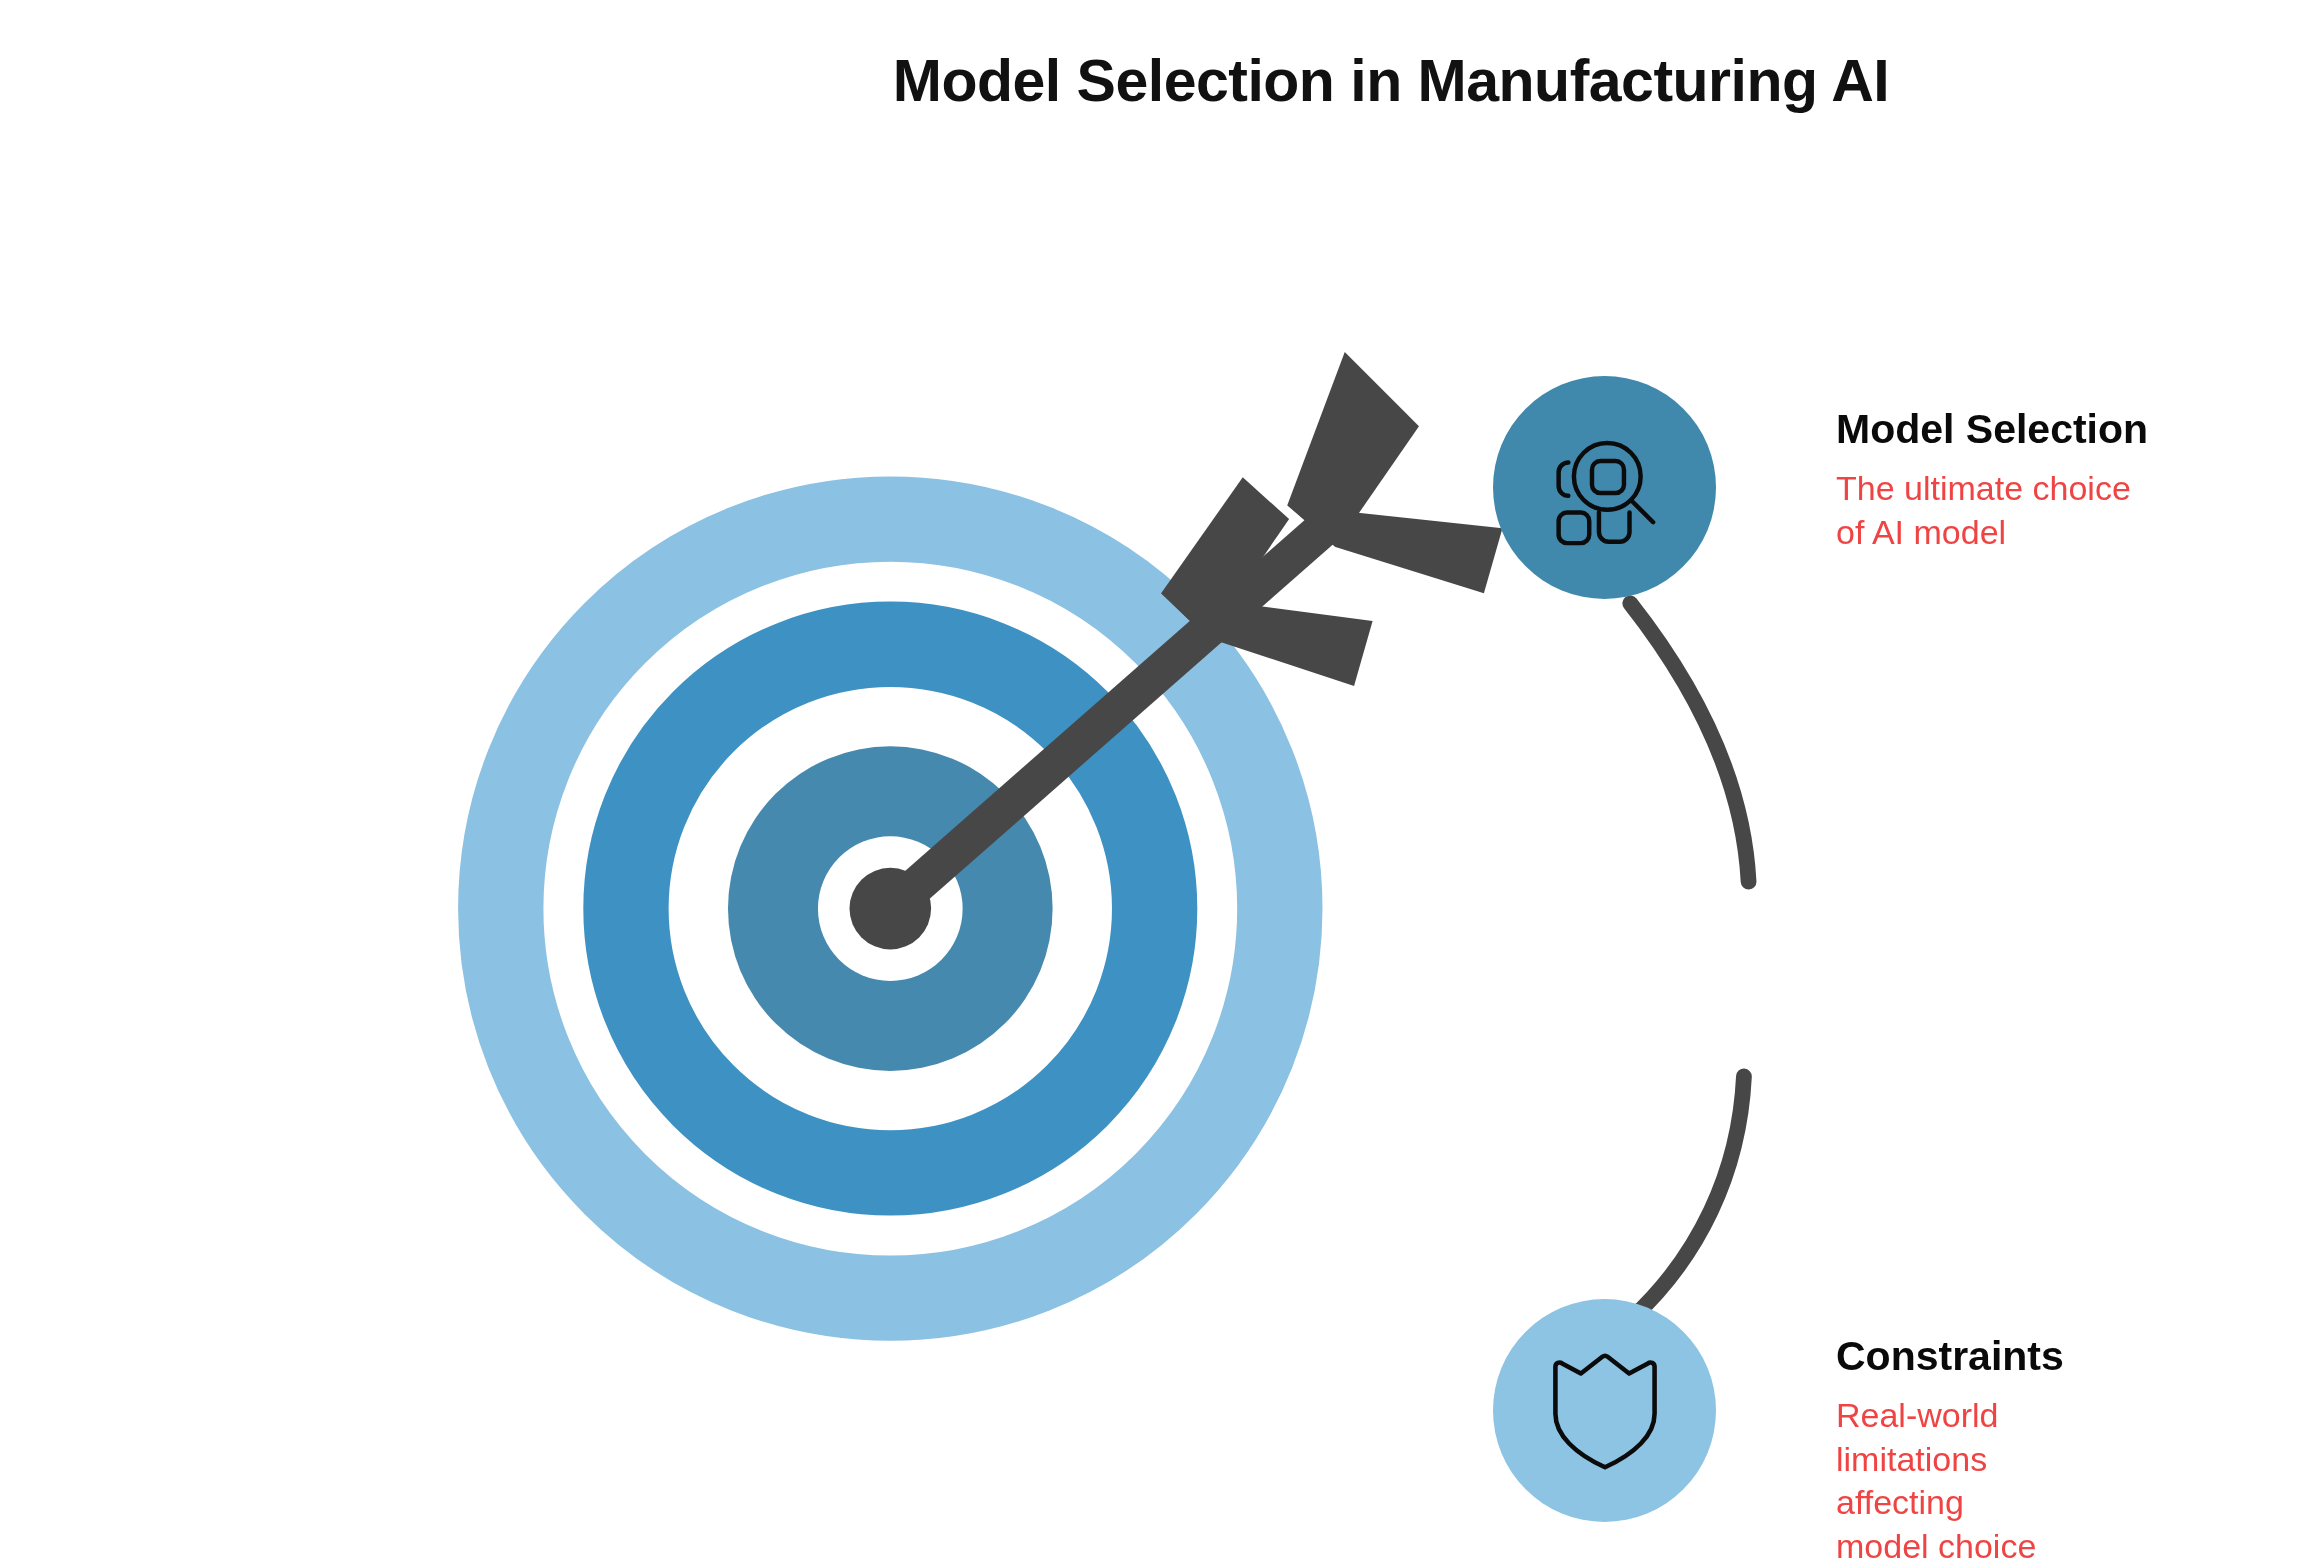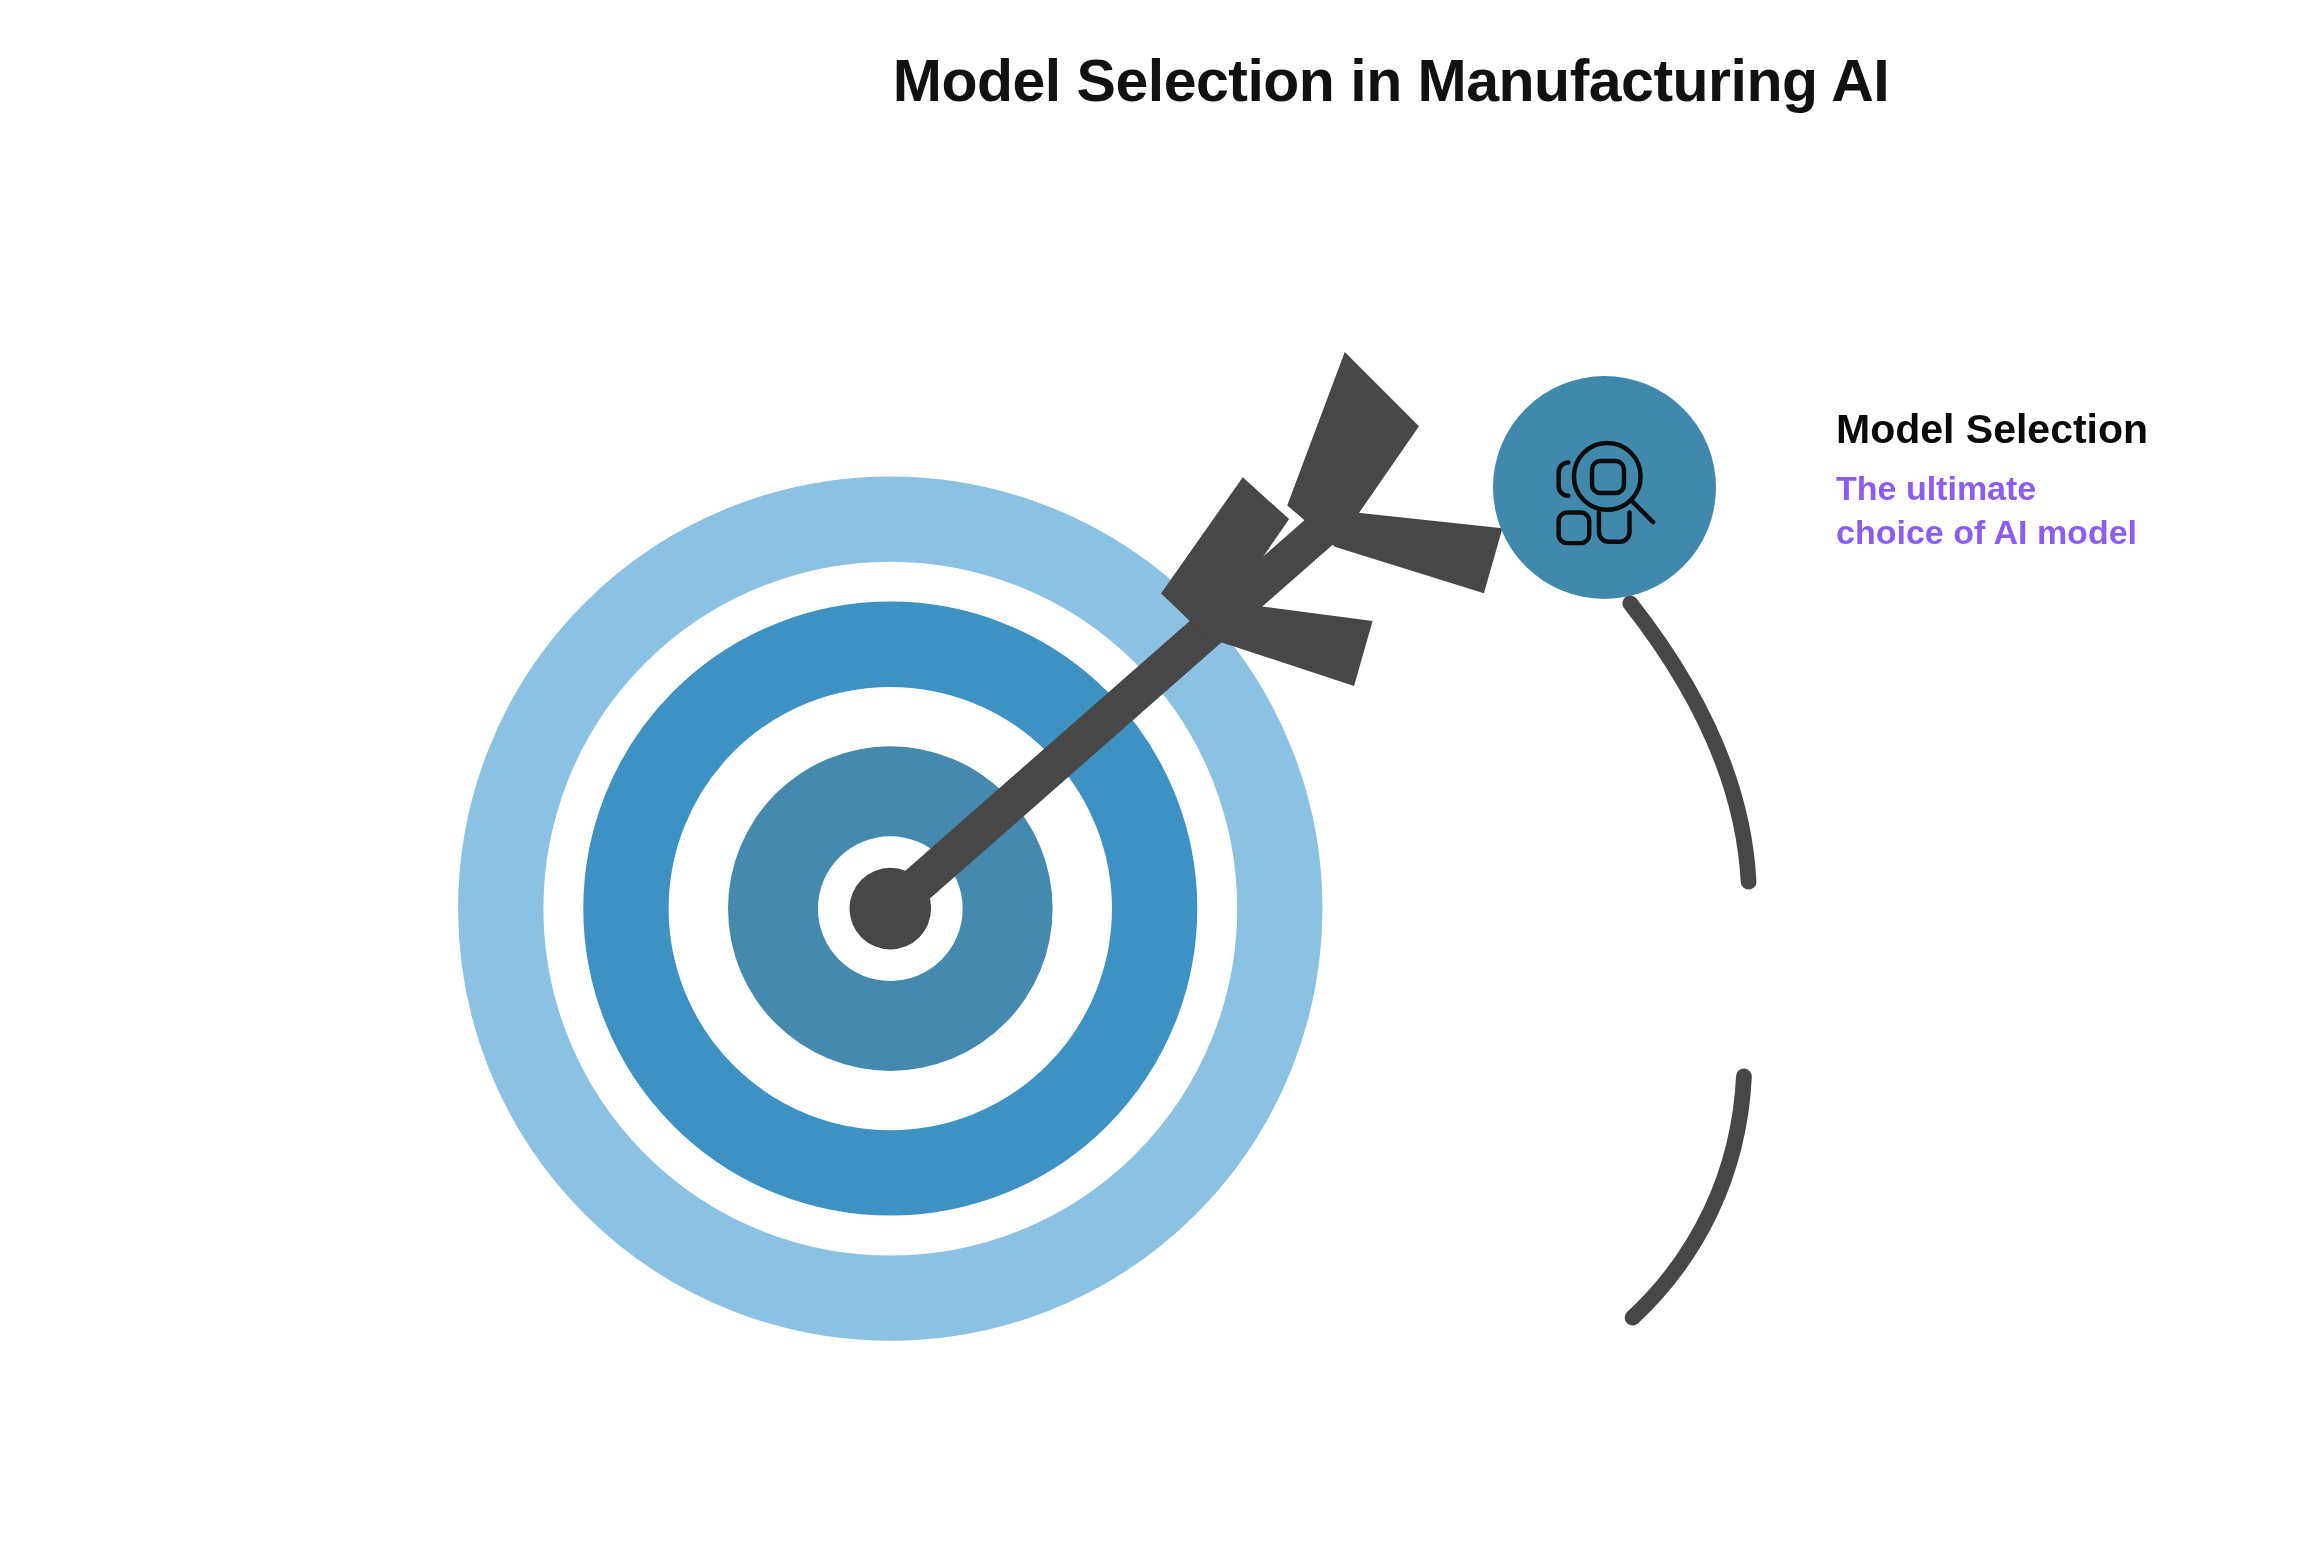--- a/index.html
+++ b/index.html
@@ -81,23 +81,23 @@
   .stage-heading {
     font-size: 41px;
     font-weight: bold;
     line-height: 1.05;
     color: #0a0a0a;
     margin: 0 0 16px 0;
     white-space: nowrap;
   }
   .stage-desc {
     font-size: 34px;
-    font-weight: bold;
+    font-weight: normal;
     line-height: 1.28;
-    color: #8b5cf6;
+    color: #ef4444;
     margin: 0;
     max-width: 603px;
   }
 
   
   #stage-1 { left: 46px; top: 51px; }
   #stage-1 .stage-circle { width: 223px; height: 223px; background: #4089AD; }
   #stage-1 .stage-text { left: 343px; top: 32px; }
 
   
@@ -165,15 +165,39 @@
         </g>
       </svg>
     </div>
     <div class="stage-text">
       <h2 class="stage-heading">Model Selection</h2>
       <p class="stage-desc">The ultimate choice of AI model</p>
     </div>
   </div>
 
 
+  <div class="stage" id="stage-3">
+    <div class="stage-circle">
+      <svg width="134" height="134" viewBox="0 0 100 100">
+        <g fill="none" stroke="#0b0b0b" stroke-width="3.4" stroke-linecap="round" stroke-linejoin="round">
+          <path d="M 13 17
+                   C 13 14 16 13 18 14.5
+                   L 32 22
+                   L 48 9.5
+                   C 49.2 8.6 50.8 8.6 52 9.5
+                   L 68 22
+                   L 82 14.5
+                   C 84 13 87 14 87 17
+                   L 87 52
+                   C 87 68 72 82 50 92
+                   C 28 82 13 68 13 52
+                   Z"></path>
+        </g>
+      </svg>
+    </div>
+    <div class="stage-text">
+      <h2 class="stage-heading">Constraints</h2>
+      <p class="stage-desc">Real-world limitations affecting model choice</p>
+    </div>
+  </div>
 
 </div>
 
 
 </body></html>

